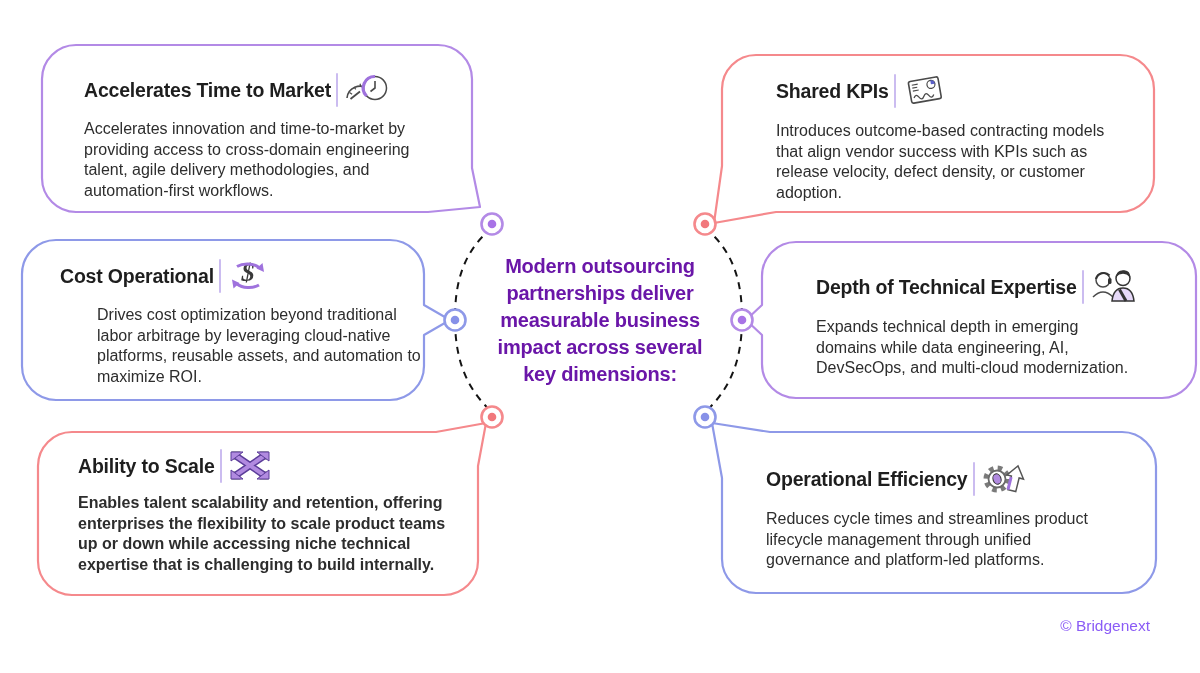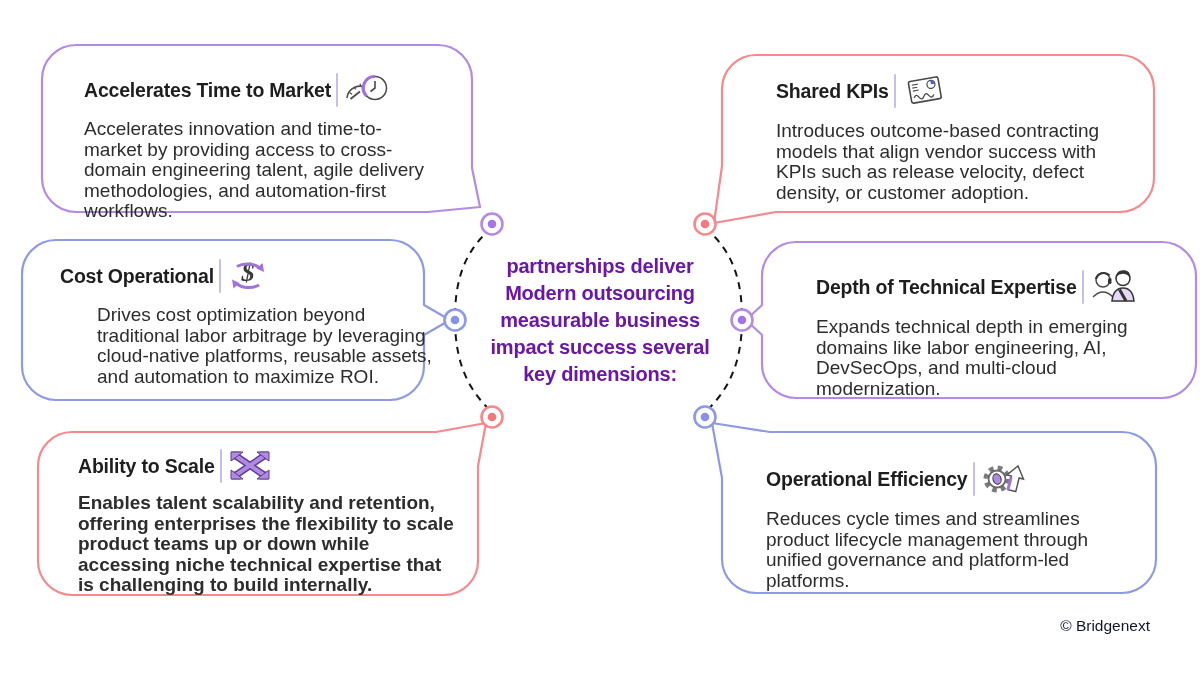--- a/index.html
+++ b/index.html
@@ -29,39 +29,39 @@
   }
   .divider {
     width: 2px;
     height: 34px;
     background: #cbbcf0;
     border-radius: 1px;
     flex: 0 0 auto;
   }
   .card-body {
     margin-top: 9px;
-    font-size: 19px;
+    font-size: 16px;
     line-height: 20.5px;
     color: #2d2d2d;
   }
   .center-text {
     position: absolute;
     left: 455px; top: 253px; width: 290px;
     text-align: center;
     color: #6a16a8;
     font-size: 20px;
     font-weight: 700;
     line-height: 27px;
     z-index: 2;
     letter-spacing: -0.2px;
   }
   .footer {
     position: absolute;
     right: 50px; top: 617px;
-    color: #0f172a;
+    color: #8b5cf6;
     font-size: 15.5px;
     z-index: 2;
   }
   .icon-svg { flex: 0 0 auto; display: block; }
 </style>
 </head>
 <body>
 
 <svg id="bg-svg" viewBox="0 0 1200 673">
 
@@ -184,39 +184,39 @@
       <circle cx="14" cy="14" r="7" fill="#ffffff" stroke="#4a4a4a" stroke-width="1.5"></circle>
       <path d="M7 13 A 8 8 0 0 1 20.5 9.5" fill="none" stroke="#333333" stroke-width="2.2"></path>
       <rect x="19" y="12" width="3.5" height="6" rx="1.6" fill="#333333"></rect>
       <path d="M4 31 q10 -10 20 0" fill="#ffffff" stroke="#4a4a4a" stroke-width="1.5"></path>
       <circle cx="34" cy="12.5" r="7" fill="#ffffff" stroke="#333333" stroke-width="1.5"></circle>
       <path d="M27 11 q0.5 -7.5 8.5 -6.8 q6 0.8 5.5 6.8 q-3.5 -3.2 -7 -3.2 q-4 0 -7 3.2 Z" fill="#333333"></path>
       <path d="M23 35 q1.5 -13 11 -13 q9.5 0 11 13 Z" fill="#e6d9f8" stroke="#333333" stroke-width="1.5"></path>
       <path d="M30.5 23.5 L37 35" stroke="#333333" stroke-width="3"></path>
     </svg>
   </div>
-  <div class="card-body" style="width:320px;">Expands technical depth in emerging domains like labor engineering, AI, DevSecOps, and multi-cloud modernization.</div>
+  <div class="card-body" style="width:320px;">Expands technical depth in emerging domains while data engineering, AI, DevSecOps, and multi-cloud modernization.</div>
 </div>
 
 <div class="card" style="left:766px; top:458px; width:365px;">
   <div class="card-header">
     <span class="card-title">Operational Efficiency</span>
     <span class="divider"></span>
     <svg class="icon-svg" width="48" height="42" viewBox="0 0 48 42">
       <circle cx="17" cy="21" r="11" fill="none" stroke="#7a7a7a" stroke-width="5" stroke-dasharray="4.5 4.2"></circle>
       <circle cx="17" cy="21" r="8.5" fill="#ffffff" stroke="#6a6a6a" stroke-width="1.8"></circle>
       <ellipse cx="17" cy="21" rx="4" ry="5.3" fill="#b18ae0" stroke="#333333" stroke-width="1" transform="rotate(-18 17 21)"></ellipse>
       <path d="M31 33 L31 19 L26.5 19 L35 7.5 L43.5 19 L39 19 L39 33 Z" fill="#ffffff" stroke="#555555" stroke-width="1.5" transform="rotate(14 35 20)"></path>
       <rect x="29.5" y="20" width="3" height="13" fill="#9f72dd" transform="rotate(14 35 20)"></rect>
     </svg>
   </div>
   <div class="card-body" style="width:352px;">Reduces cycle times and streamlines product lifecycle management through unified governance and platform-led platforms.</div>
 </div>
 
 <div class="center-text">
+  <div>Modern outsourcing</div>
   <div>partnerships deliver</div>
-  <div>Modern outsourcing</div>
   <div>measurable business</div>
-  <div>impact success several</div>
+  <div>impact across several</div>
   <div>key dimensions:</div>
 </div>
 
 <div class="footer">© Bridgenext</div>
 
 </body></html>

